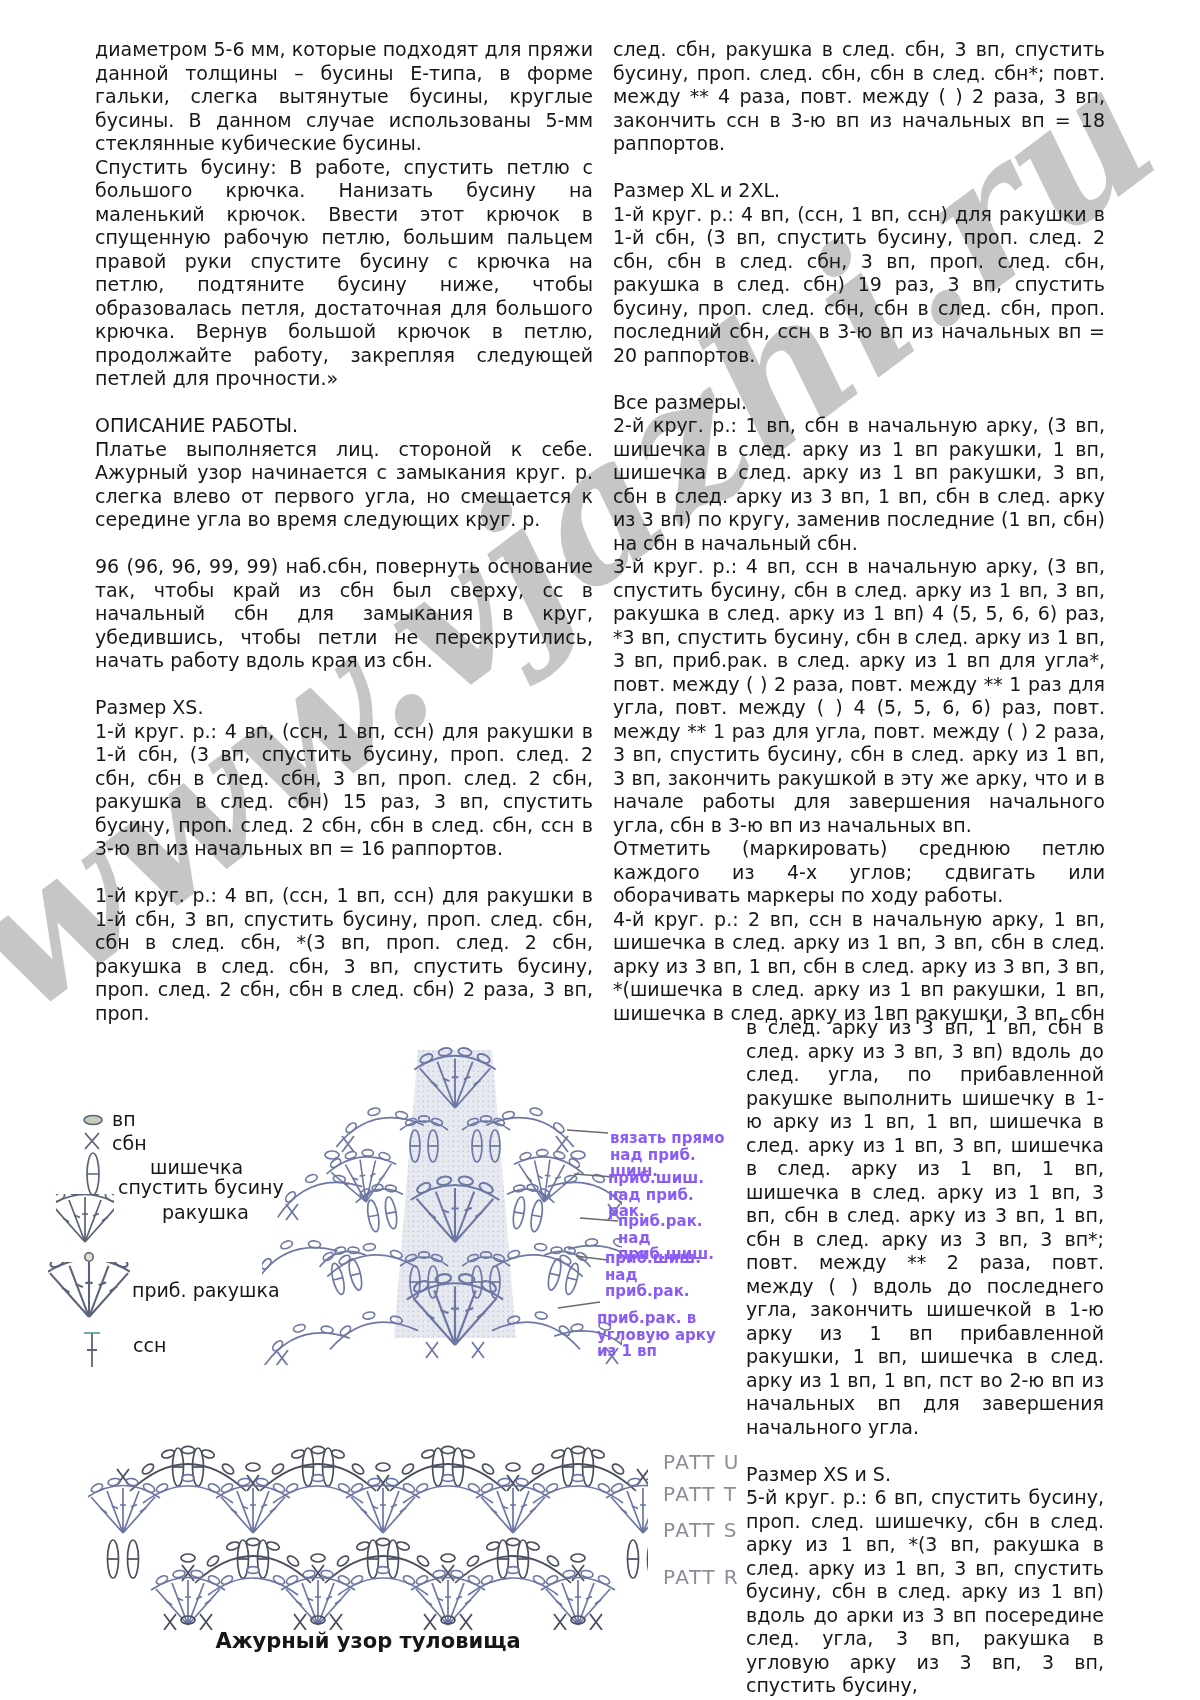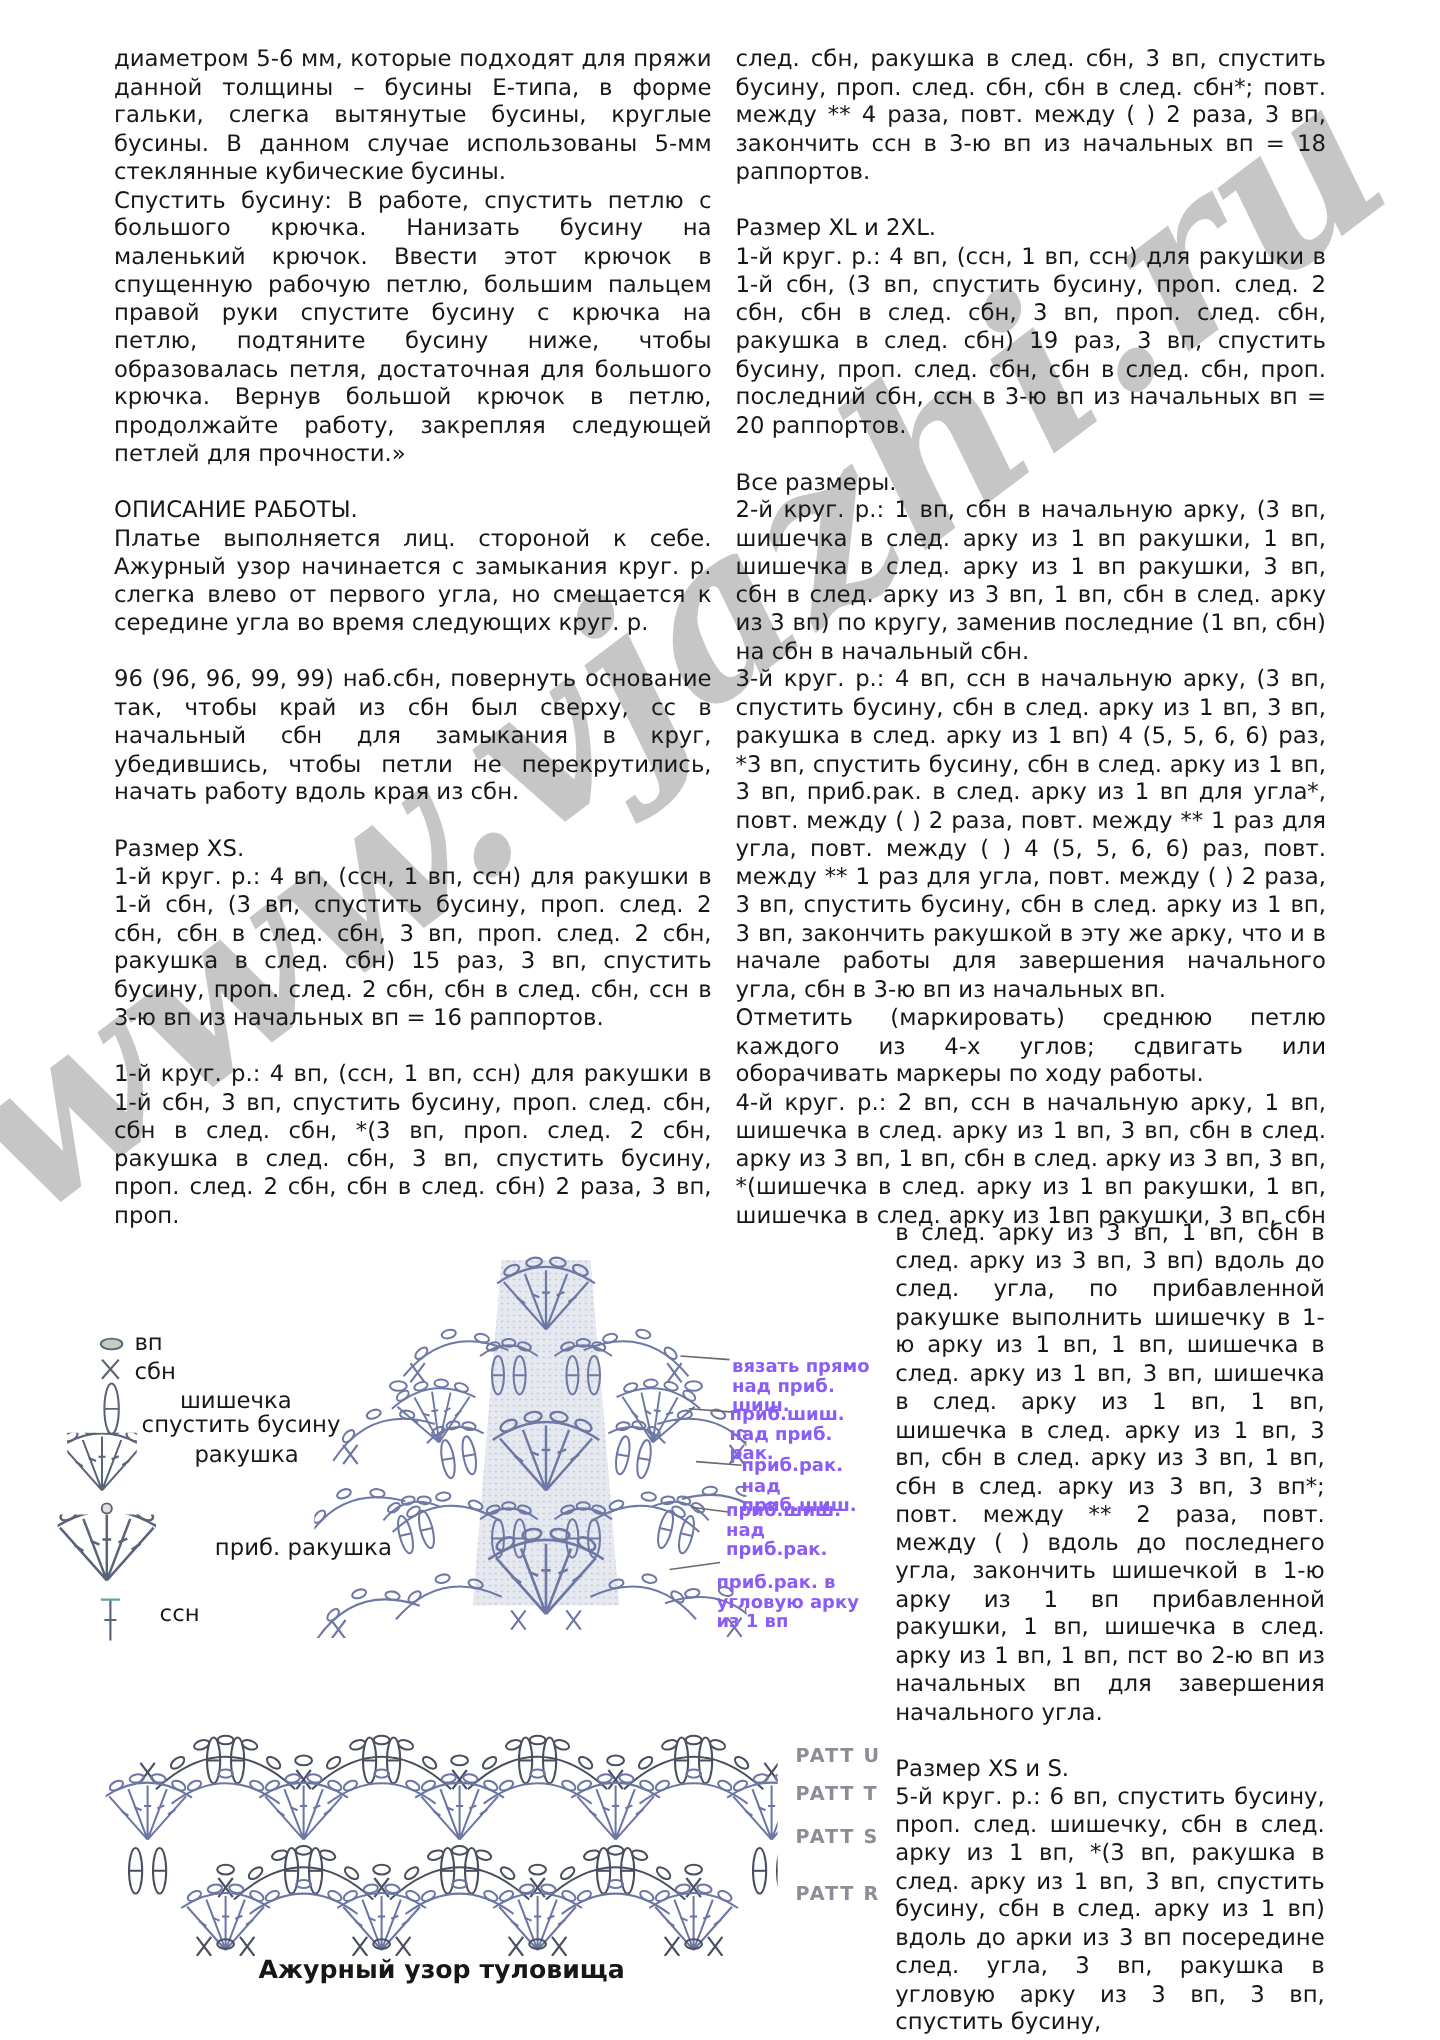--- a/index.html
+++ b/index.html
@@ -15,21 +15,21 @@
     color:#8f8f8f;opacity:.5;transform:rotate(-37deg);z-index:0;white-space:nowrap;
   }
   .col{position:absolute;text-align:justify;z-index:1;}
   #col-left{left:95px;top:38px;width:498px;}
   #col-right{left:613px;top:38px;width:492px;}
   #col-narrow{left:746px;top:1016px;width:358px;}
   .para{margin:0;}
   .cont{text-align-last:justify;}
   .gap{height:23.5px;}
   .dlabel{position:absolute;font-size:15px;font-weight:bold;line-height:16.5px;z-index:2;color:#8b5cf6;}
-  .patt{position:absolute;color:#8d8d99;font-size:16px;letter-spacing:1.5px;z-index:2;font-weight:bold;}
+  .patt{position:absolute;color:#8d8d99;font-size:20px;letter-spacing:1.5px;z-index:2;}
   .caption{position:absolute;left:88px;top:1630px;width:560px;text-align:center;
     font-size:21px;font-weight:bold;z-index:2;}
   .legend-label{position:absolute;font-size:19px;z-index:2;}
   .sym{position:absolute;z-index:2;}
   svg{display:block;}
   .chart{position:absolute;z-index:1;}
 </style>
 </head>
 <body>
 
@@ -161,21 +161,21 @@
       <circle cx="7" cy="7" r="4.2" fill="#e6e0d2" stroke="#5a6378" stroke-width="1.6"></circle>
     </svg>
 </div>
 <div class="legend-label" style="left:118px;top:1176px;">спустить бусину</div>
 
 <div class="sym" style="left:48px;top:1262px;">
   <svg width="82" height="58" viewBox="0 0 82 58" style="color:#5a6378">
       <use href="#fan5" transform="translate(41,55) scale(1.22)"></use>
     </svg>
 </div>
-<div class="legend-label" style="left:132px;top:1279px;margin-left:47px;">приб. ракушка</div>
+<div class="legend-label" style="left:132px;top:1279px;">приб. ракушка</div>
 
 <div class="sym" style="left:80px;top:1327px;">
   <svg width="24" height="42" viewBox="0 0 24 42" style="color:#5a6378">
       <use href="#dcT" transform="translate(12,40)"></use>
     </svg>
 </div>
 <div class="legend-label" style="left:133px;top:1334px;">ссн</div>
 
 <div class="chart" style="left:262px;top:1040px;">
 <svg width="360" height="325" viewBox="0 0 360 325" style="color:#6e78a4">

